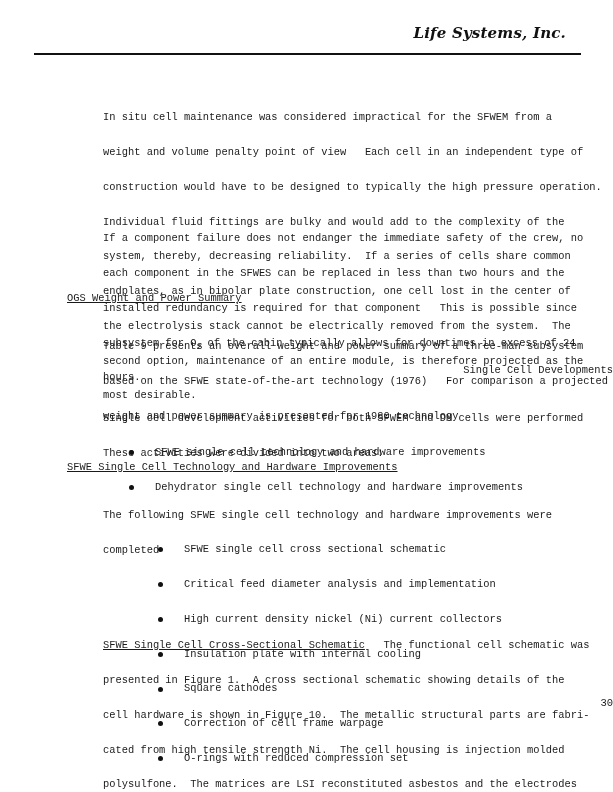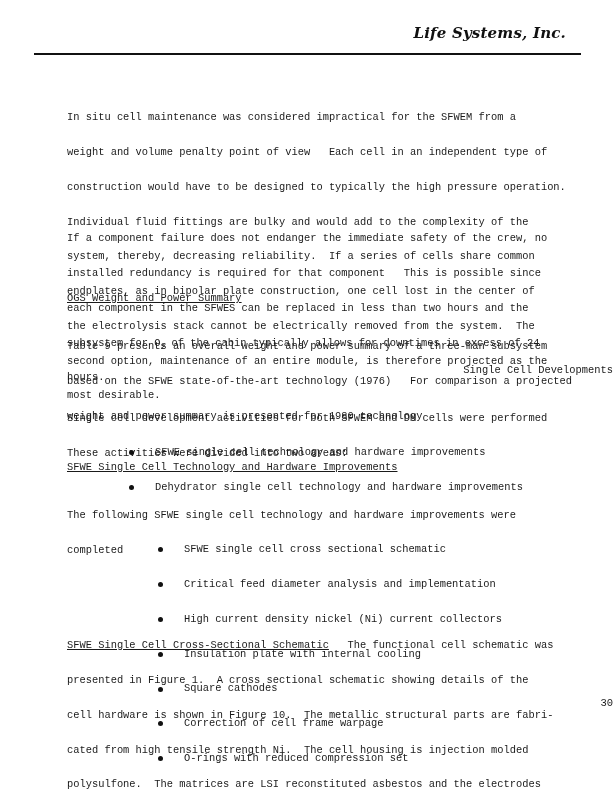--- a/index.html
+++ b/index.html
@@ -6,21 +6,21 @@
   body { width: 613px; height: 792px; position: relative; overflow: hidden; color: #1a1a1a; }
   .page { position: absolute; left: 0; top: 0; width: 613px; height: 586px; }
   .brand {
     position: absolute; right: 47px; top: 24px;
     font-family: "DejaVu Serif", serif; font-style: italic; font-weight: bold;
     font-size: 15px; letter-spacing: 0.2px; color: #111;
   }
   .rule { position: absolute; left: 34px; top: 53px; width: 547px; height: 2px; background: #111; }
   .mono { font-family: "Liberation Mono", "DejaVu Sans Mono", monospace; font-size: 10.4px; line-height: 11.6px; white-space: pre; }
   .block { position: absolute; left: 67px; }
-  .line { display: block; height: 11.6px; }
+  .line { display: block; height: 11.6px; margin-left: 36px; }
   .u { text-decoration: underline; text-align: right; }
   .center { position: absolute; left: 0; width: 613px; text-align: right; }
   .bullet-list { position: absolute; }
   .bullet-item { display: flex; height: 11.6px; align-items: center; }
   .dot { width: 5px; height: 5px; border-radius: 50%; background: #111; display: inline-block; }
   .btext { margin-left: 21px; }
   .sub { font-size: 8px; vertical-align: -3px; }
   .pagenum { position: absolute; left: 0; width: 613px; top: 697px; text-align: right; font-family: "Liberation Mono", monospace; font-size: 10.5px; }
 </style>
 </head>
@@ -37,22 +37,22 @@
     <span class="line">Individual fluid fittings are bulky and would add to the complexity of the</span>
     <span class="line">system, thereby, decreasing reliability.  If a series of cells share common</span>
     <span class="line">endplates, as in bipolar plate construction, one cell lost in the center of</span>
     <span class="line">the electrolysis stack cannot be electrically removed from the system.  The</span>
     <span class="line">second option, maintenance of an entire module, is therefore projected as the</span>
     <span class="line">most desirable.</span>
   </div>
 
   <div class="block mono" style="top:210px;">
     <span class="line">If a component failure does not endanger the immediate safety of the crew, no</span>
+    <span class="line">each component in the SFWES can be replaced in less than two hours and the</span>
     <span class="line">installed redundancy is required for that component   This is possible since</span>
-    <span class="line">each component in the SFWES can be replaced in less than two hours and the</span>
     <span class="line"><span>subsystem for O</span><span class="sub">2</span><span> of the cabin typically allows for downtimes in excess of 24</span></span>
     <span class="line">hours.</span>
   </div>
 
   <div class="block mono u" style="top:293px;">OGS Weight and Power Summary</div>
 
   <div class="block mono" style="top:318px;">
     <span class="line">Table 9 presents an overall weight and power summary of a three-man subsystem</span>
     <span class="line">based on the SFWE state-of-the-art technology (1976)   For comparison a projected</span>
     <span class="line">weight and power summary is presented for 1980 technology</span>

